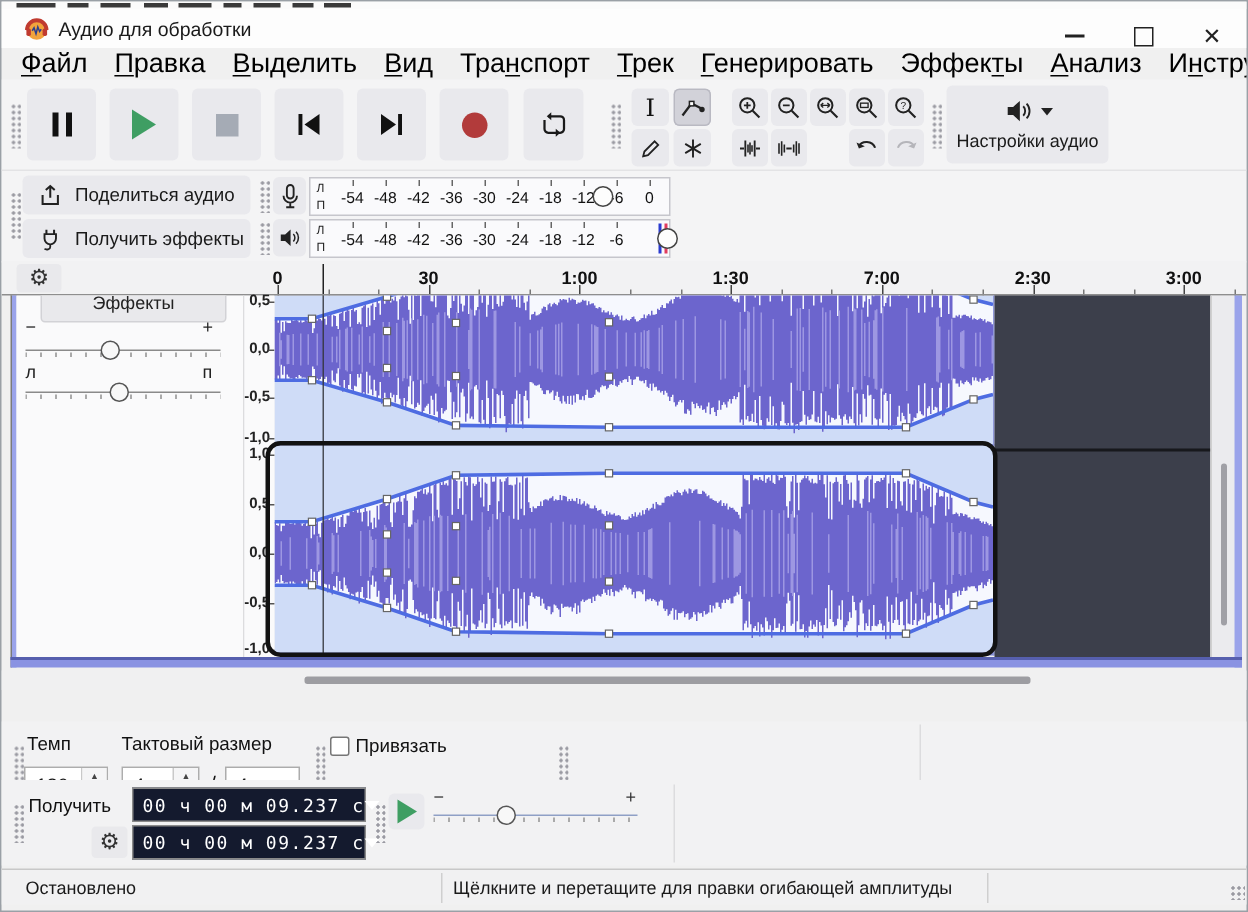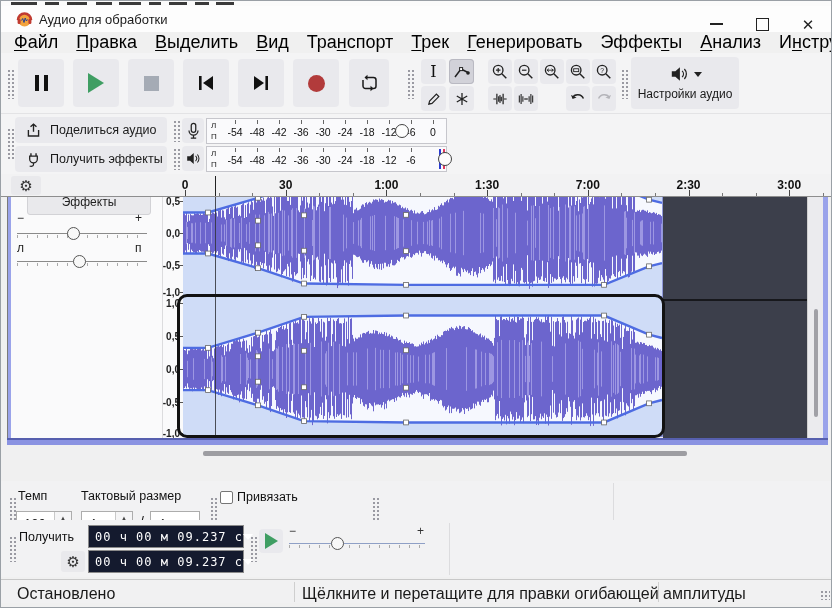--- a/index.html
+++ b/index.html
@@ -90,21 +90,21 @@
   .combo.disabled .chev{border-color:#b5b5b5;}
   .checkbox{position:absolute;width:13px;height:13px;background:#fff;border:1px solid #767676;border-radius:2px;box-sizing:border-box;}
   .vdiv{position:absolute;width:1px;background:#dcdcde;}
   .sel-field{position:absolute;width:156px;height:23px;background:#141a2e;border:1px solid #8a8a8a;box-sizing:border-box;color:#fff;
        font-family:"DejaVu Sans Mono",monospace;font-size:12px;letter-spacing:1px;display:flex;align-items:center;padding-left:6px;white-space:nowrap;}
   .sel-field .arrow{margin-left:auto;margin-right:5px;width:0;height:0;border-left:5px solid transparent;border-right:5px solid transparent;border-top:6px solid #fff;}
   .gear-btn{position:absolute;background:#e9e9ec;border-radius:3px;display:flex;align-items:center;justify-content:center;}
   .small-play{width:0;height:0;border-left:13px solid #3f9e63;border-top:8px solid transparent;border-bottom:8px solid transparent;}
   .spd-lab{position:absolute;font-size:12px;color:#333;}
   
-  #statusbar{left:0;top:578px;width:832px;height:24px;background:#f1f1f2;border-top:1px solid #c8c8c8;box-sizing:border-box;font-size:16px;}
+  #statusbar{left:0;top:578px;width:832px;height:24px;background:#f1f1f2;border-top:1px solid #c8c8c8;box-sizing:border-box;font-size:12px;}
   .status-div{position:absolute;top:2px;width:1px;height:20px;background:#cfcfcf;}
   #resize-grip{position:absolute;right:3px;bottom:3px;width:10px;height:10px;
        background-image:radial-gradient(circle,#9a9aa2 1px,transparent 1.2px);background-size:4px 4px;}
   svg{display:block;}
 </style>
 </head>
 <body>
 
 <div id="win" class="noselect">
 

